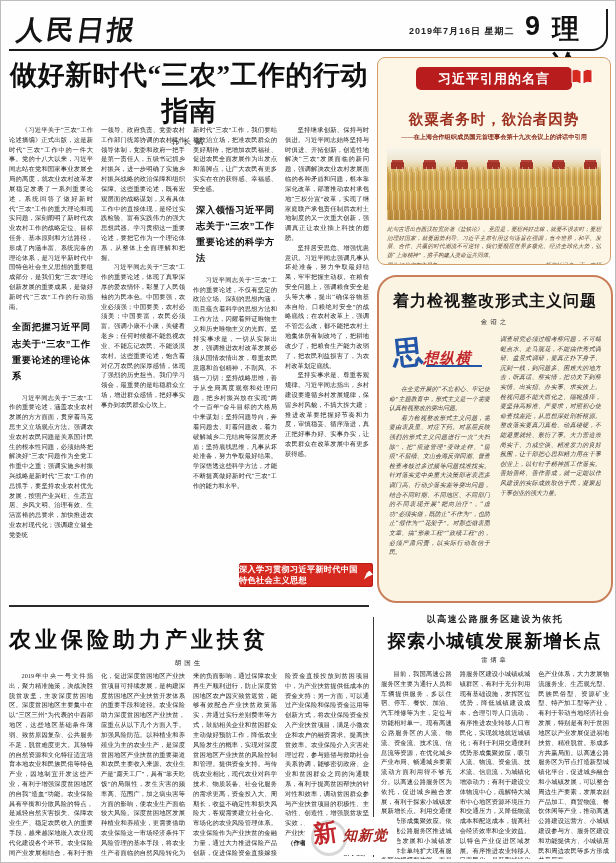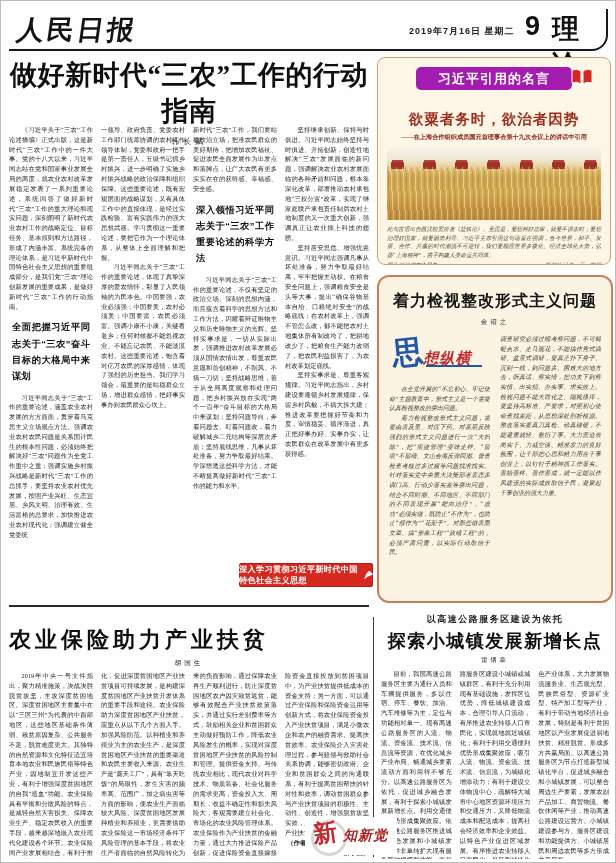--- a/index.html
+++ b/index.html
@@ -38,21 +38,21 @@
       justify-content:center;font-size:8.2px;font-weight:bold;letter-spacing:0.3px;
       font-family:"Liberation Sans","DejaVu Sans",sans-serif;box-shadow:0 0 0 1px #b71c14 inset;}
   .red-banner .pen{width:9px;height:9px;margin-left:2px;background:#fff;
       clip-path:polygon(0 100%,28% 30%,60% 0,100% 45%,40% 70%);flex:0 0 auto;}
 
   .main-sep{position:absolute;left:8px;top:604px;width:360px;border-top:2px solid #2a2a2a;}
 
   
   .quote-box{position:absolute;left:376px;top:56px;width:232px;height:206px;
       background:#fdf6e7;border:1.5px solid #d3a06c;border-radius:8px;overflow:hidden;}
-  .q-banner{position:relative;margin:9px auto 0;width:156px;height:23px;background:#a21caf;
+  .q-banner{position:relative;margin:9px auto 0;width:156px;height:23px;background:#b91c1c;
       border-radius:5px;color:#fff;display:flex;align-items:center;justify-content:center;
       font-size:13px;font-weight:900;letter-spacing:1px;
       font-family:"Liberation Sans","DejaVu Sans",sans-serif;}
   .q-book{position:absolute;right:-22px;top:0px;width:24px;height:20px;}
   .q-quote{text-align:center;font-size:14.5px;font-weight:900;letter-spacing:1px;
       color:#9c2f1d;margin-top:20px;}
   .q-attr{text-align:center;font-size:6.2px;font-weight:bold;color:#8a2a1a;margin-top:4px;}
   .q-photo{position:relative;margin:6px auto 0;width:214px;height:72px;overflow:hidden;
       background:linear-gradient(180deg,#f7f4ec 0%,#efe7d2 16%,#e8d8ad 24%,#dcb766 32%,
                  #cda34f 42%,#d4aa50 62%,#c79543 82%,#b98a3c 100%);}
@@ -63,21 +63,21 @@
       justify-content:space-between;}
   .q-photo .harvesters span{width:13px;height:7px;background:#a33226;border-radius:1px;
       box-shadow:0 -3px 0 -1px #b5443a;}
   .q-cap{margin:5px 9px 0;font-size:5.6px;line-height:1.55;color:#5a4632;
       font-style:italic;text-align:justify;}
   .q-cap-row{margin:2px 9px 0;display:flex;justify-content:space-between;
       font-size:5.6px;font-style:italic;color:#5a4632;}
 
   
   .thought-box{position:absolute;left:376px;top:274px;width:232px;height:324px;
-      background:#fcf4e3;border:2px solid #c87f5a;border-radius:12px;overflow:hidden;}
+      background:#fcf4e3;border:2px solid #c87f5a;border-radius:20px;overflow:hidden;}
   .t-title{text-align:center;font-size:16px;font-weight:900;letter-spacing:1px;
       color:#151515;margin-top:14px;font-family:"Liberation Sans","DejaVu Sans",sans-serif;}
   .t-by{text-align:center;font-size:6.5px;margin-top:6px;letter-spacing:3px;color:#333;}
   .t-cols{display:flex;gap:10px;margin:8px 10px 0;height:252px;overflow:hidden;}
   .t-col{width:101px;overflow:hidden;text-align:justify;font-size:6px;line-height:1.6;
       font-style:italic;color:#3a3a3a;}
   .t-col p{margin:0;text-indent:2em;}
   .t-col p.cont{text-indent:0;}
   .sx-logo{width:96px;height:42px;margin:2px auto 6px;position:relative;font-style:normal;}
   .sx-logo .c1{position:absolute;left:0;top:0;font-size:31px;font-weight:900;
@@ -130,21 +130,21 @@
   </div>
   <div class="page-no sans">9</div>
   <div class="section-name sans">理论</div>
 
   <div class="main-art">
     <div class="main-hl">做好新时代“三农”工作的行动指南</div>
     <div class="main-by">韩长赋</div>
     <div class="cols">
       <div class="col">
         <p>《习近平关于“三农”工作论述摘编》正式出版，这是新时代“三农”工作中的一件大事。党的十八大以来，习近平同志站在党和国家事业发展全局的高度，就农业农村改革发展稳定发表了一系列重要论述，系统回答了做好新时代“三农”工作的重大理论和现实问题，深刻阐明了新时代农业农村工作的战略定位、目标任务、基本原则和方法路径，形成了内涵丰富、系统完备的理论体系，是习近平新时代中国特色社会主义思想的重要组成部分，是我们党“三农”理论创新发展的重要成果，是做好新时代“三农”工作的行动指南。</p>
-        <div class="subhead">全面把握习近平同志关于“三农”奋斗目标的大格局中来谋划</div>
+        <div class="subhead">全面把握习近平同志关于“三农”工作重要论述的理论体系</div>
         <p>习近平同志关于“三农”工作的重要论述，涵盖农业农村发展的方方面面，贯穿着马克思主义立场观点方法。强调农业农村农民问题是关系国计民生的根本性问题，必须始终把解决好“三农”问题作为全党工作重中之重；强调实施乡村振兴战略是新时代“三农”工作的总抓手，要坚持农业农村优先发展，按照产业兴旺、生态宜居、乡风文明、治理有效、生活富裕的总要求，加快推进农业农村现代化；强调建立健全党委统</p>
       </div>
       <div class="col">
         <p class="cont">一领导、政府负责、党委农村工作部门统筹协调的农村工作领导体制，党委和政府一把手是第一责任人，五级书记抓乡村振兴，进一步明确了实施乡村振兴战略的政治保障和组织保障。这些重要论述，既有宏观层面的战略谋划，又有具体工作中的直接体现，是经过实践检验、富有实践伟力的强大思想武器。学习贯彻这一重要论述，要把它作为一个理论体系，从整体上全面理解和把握。</p>
         <p>习近平同志关于“三农”工作的重要论述，体现了真挚深厚的爱农情怀，彰显了人民领袖的为民本色。中国要强，农业必须强；中国要美，农村必须美；中国要富，农民必须富。强调小康不小康，关键看老乡；任何时候都不能忽视农业、不能忘记农民、不能淡漠农村。这些重要论述，饱含着对亿万农民的深厚感情，体现了强烈的历史担当。我们学习领会，最重要的是站稳群众立场，增进群众感情，把好事实事办到农民群众心坎上。</p>
       </div>
       <div class="col">
         <p class="cont">新时代“三农”工作，我们要站稳政治立场，把准农民群众的美好期待，把增加农民福祉、促进农民全面发展作为出发点和落脚点，让广大农民有更多实实在在的获得感、幸福感、安全感。</p>
         <div class="subhead">深入领悟习近平同志关于“三农”工作重要论述的科学方法</div>
         <p>习近平同志关于“三农”工作的重要论述，不仅有坚定的政治立场、深刻的思想内涵，而且蕴含着科学的思想方法和工作方法，闪耀着辩证唯物主义和历史唯物主义的光辉。坚持实事求是，一切从实际出发，强调推进农村改革发展必须从国情农情出发，尊重农民意愿和首创精神，不刮风、不搞一刀切；坚持战略思维，善于从全局高度观察和处理问题，把乡村振兴放在实现“两个一百年”奋斗目标的大格局中来谋划；坚持问题导向，奔着问题去、盯着问题改，着力破解城乡二元结构等深层次矛盾；坚持底线思维，凡事从坏处准备，努力争取最好结果。学深悟透这些科学方法，才能不断提高做好新时代“三农”工作的能力和水平。</p>

